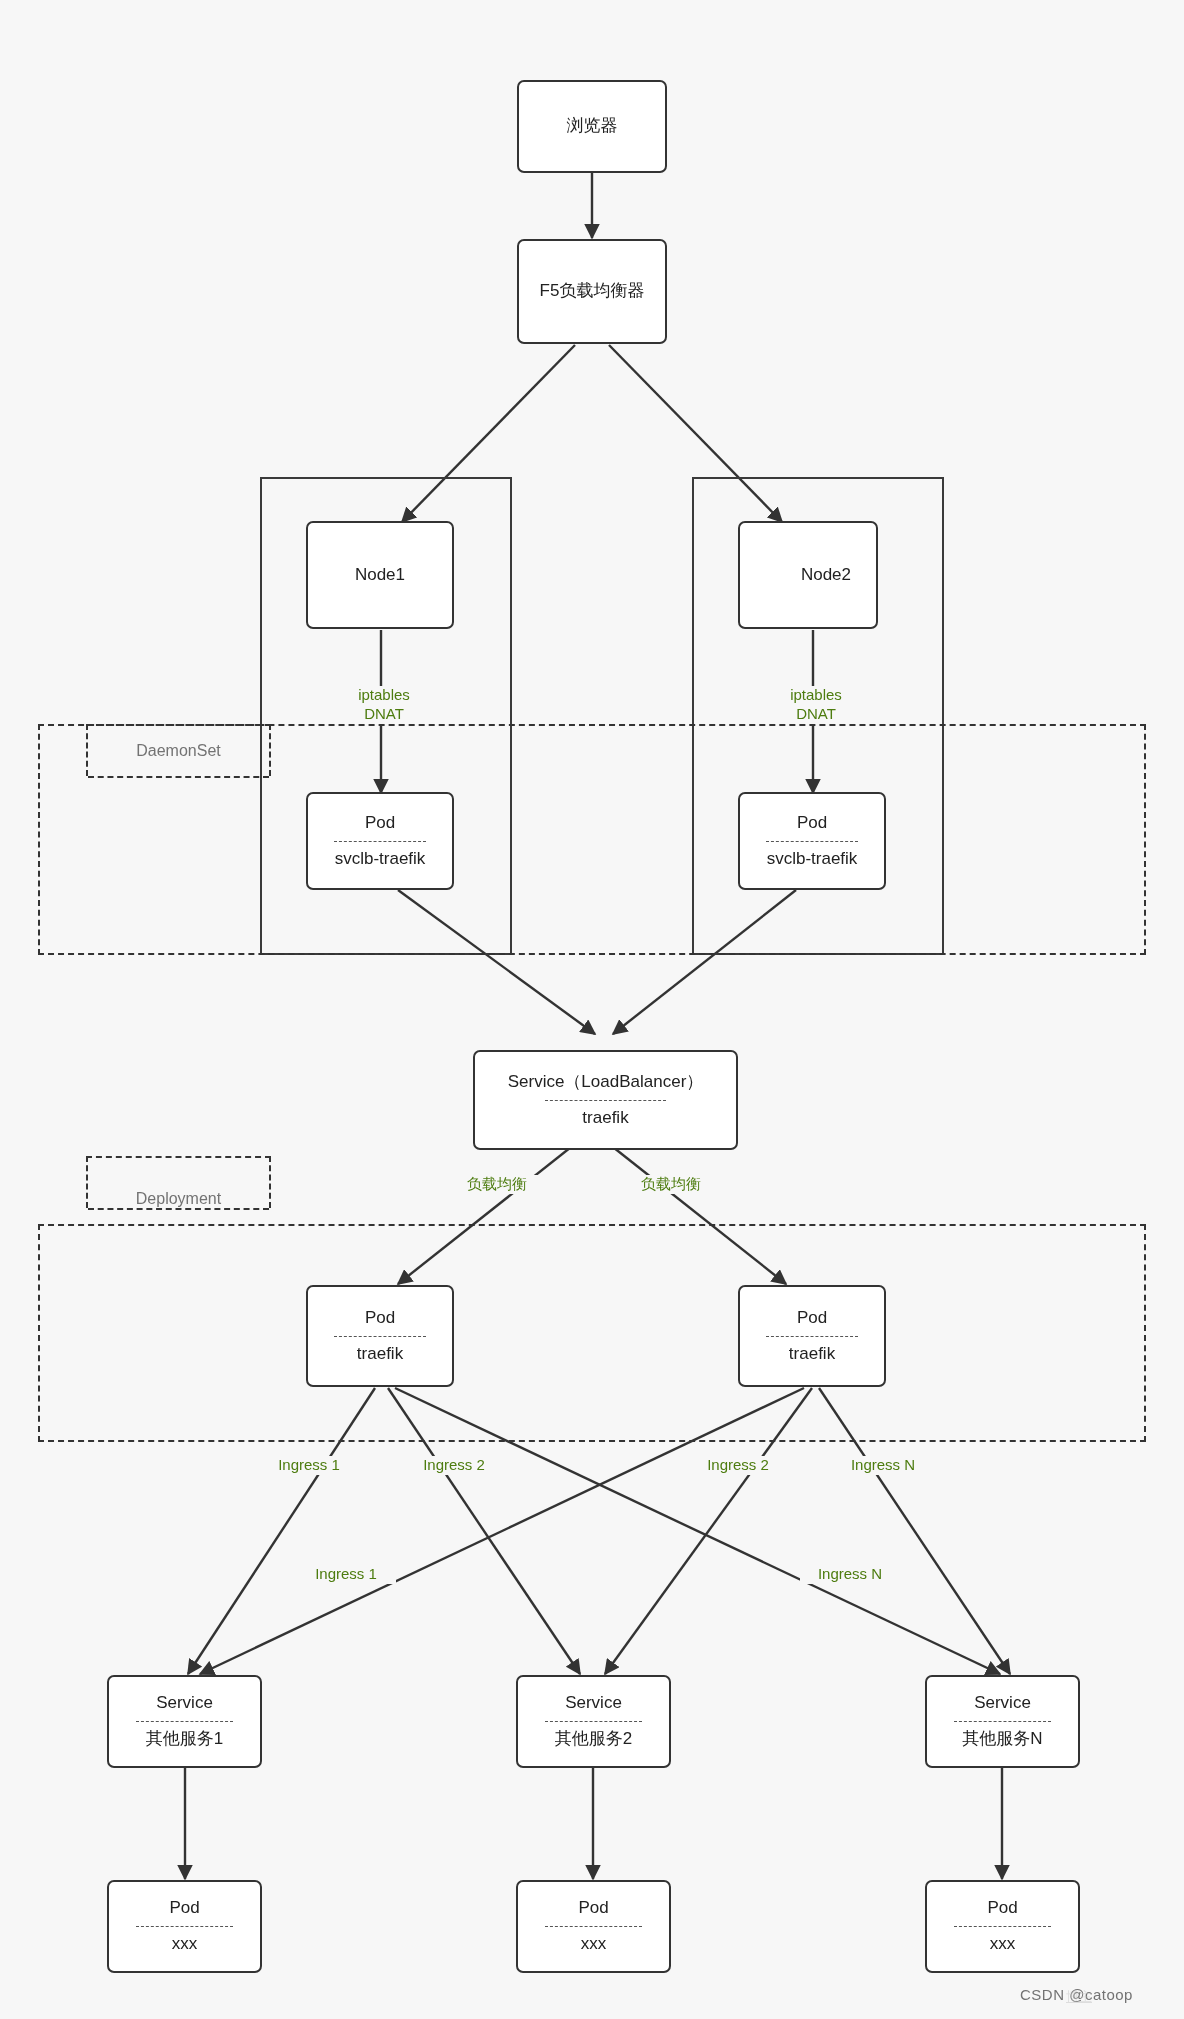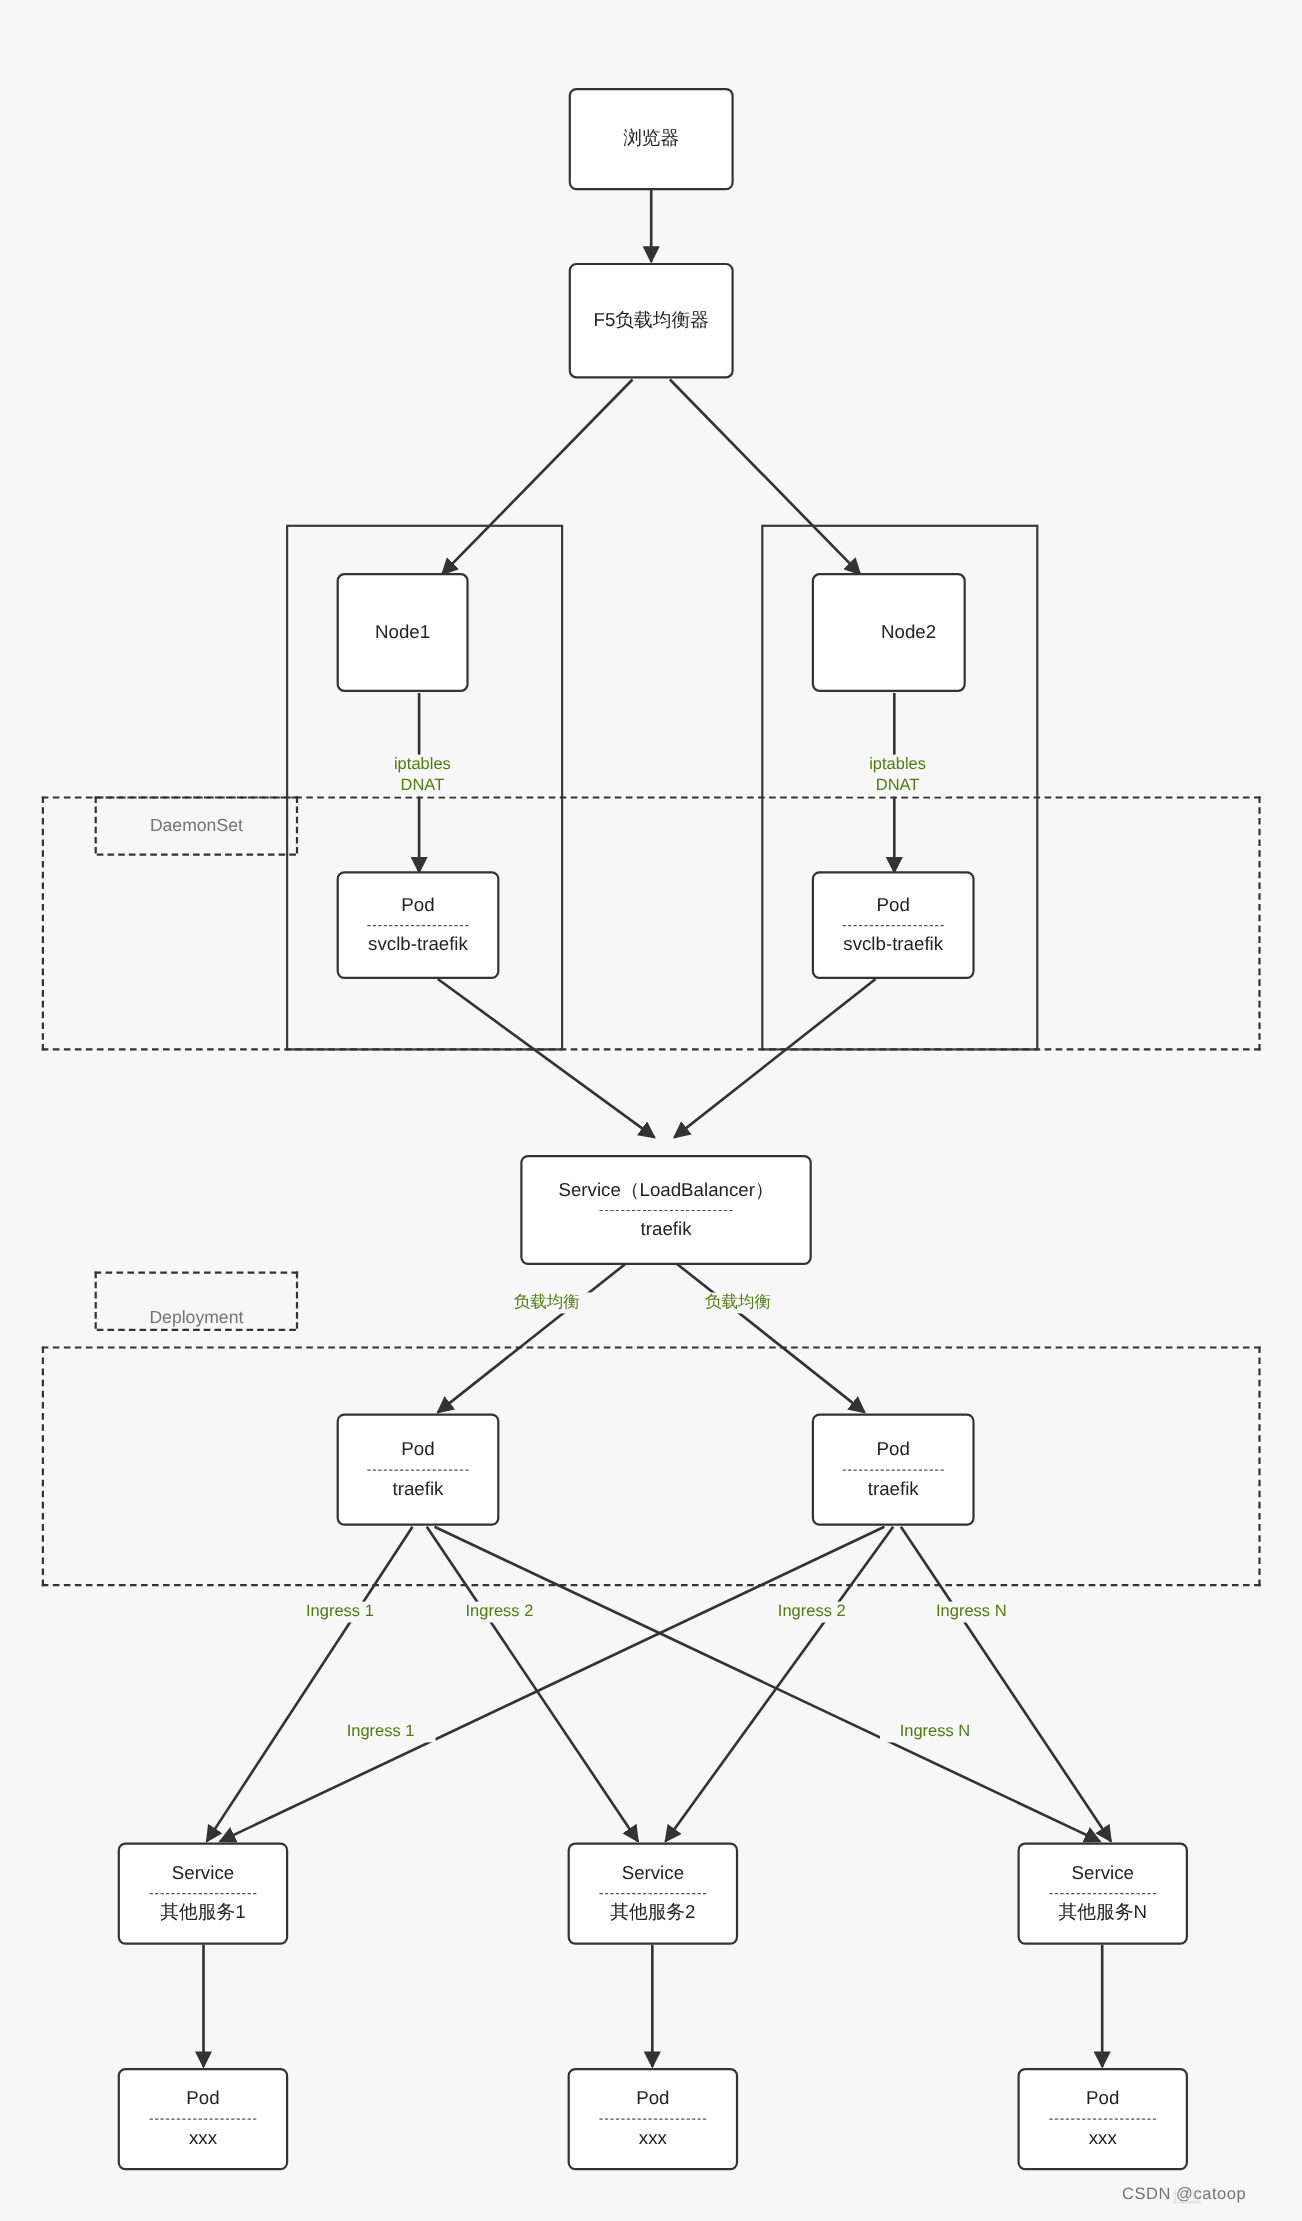--- a/index.html
+++ b/index.html
@@ -168,21 +168,21 @@
   </div>
 
   <div class="node" style="left:517px; top:40px; width:150px; height:93px;margin-top:40px;">
     <span class="line1">浏览器</span>
   </div>
 
   <div class="node" style="left:517px; top:239px; width:150px; height:105px;">
     <span class="line1">F5负载均衡器</span>
   </div>
 
-  <div class="node" style="left:306px; top:521px; width:120px; height:108px;">
+  <div class="node" style="left:306px; top:521px; width:148px; height:108px;">
     <span class="line1">Node1</span>
   </div>
 
   <div class="node" style="left:738px; top:521px; width:140px; height:108px;padding-left:36px;">
     <span class="line1">Node2</span>
   </div>
 
   <div class="node" style="left:306px; top:792px; width:148px; height:98px;">
     <span class="line1">Pod</span>
     <span class="sep"></span>

